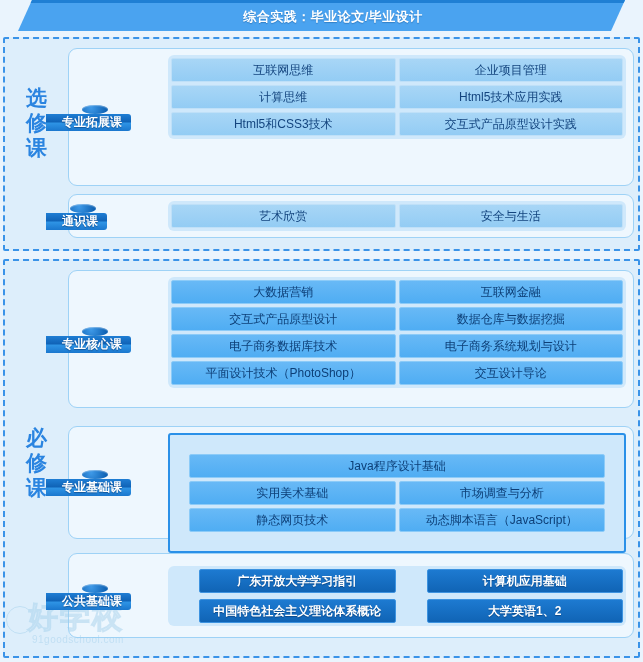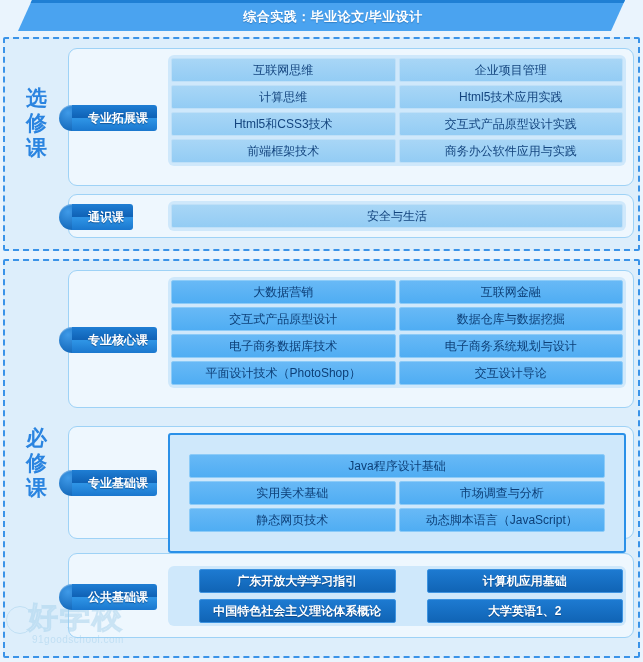--- a/index.html
+++ b/index.html
@@ -54,20 +54,21 @@
     border:1px solid #9ed2f6;
     border-radius:9px;
     box-sizing:border-box;
   }
   
   .pill{
     position:absolute;
     height:26px;
     display:flex;align-items:center;
     z-index:5;
+    flex-direction:column;
   }
   .pill .knob{
     width:26px;height:26px;border-radius:50%;
     background:radial-gradient(circle at 35% 30%,#3f9ae8 0%,#0e62b4 85%);
     box-shadow:inset 0 1px 1px rgba(255,255,255,.35);
   }
   .pill .tab{
     margin-left:-13px;
     height:26px;padding:0 9px 0 16px;
     display:flex;align-items:center;justify-content:center;
@@ -173,34 +174,31 @@
           <div class="cell light">企业项目管理</div>
         </div>
         <div class="row">
           <div class="cell light">计算思维</div>
           <div class="cell light">Html5技术应用实践</div>
         </div>
         <div class="row">
           <div class="cell light">Html5和CSS3技术</div>
           <div class="cell light">交互式产品原型设计实践</div>
         </div>
-        <div class="row">
-          <div class="cell light">前端框架技术</div>
-          <div class="cell light">商务办公软件应用与实践</div>
-        </div>
       </div>
     </div>
 
     <div class="group" style="left:63px;top:155px;width:566px;height:44px;">
       <div class="pill" style="left:-10px;top:9px;">
         <span class="knob"></span>
         <span class="tab">通识课</span>
       </div>
       <div class="grid plain" style="left:99px;top:6px;width:458px;">
         <div class="row">
+          <div class="cell light">艺术欣赏</div>
           <div class="cell light">安全与生活</div>
         </div>
       </div>
     </div>
   </div>
 
   <div class="dashed-sec" id="sec-required">
     <div class="vlabel" style="top:164px;">
         <div>必</div>
         <div>修</div>

